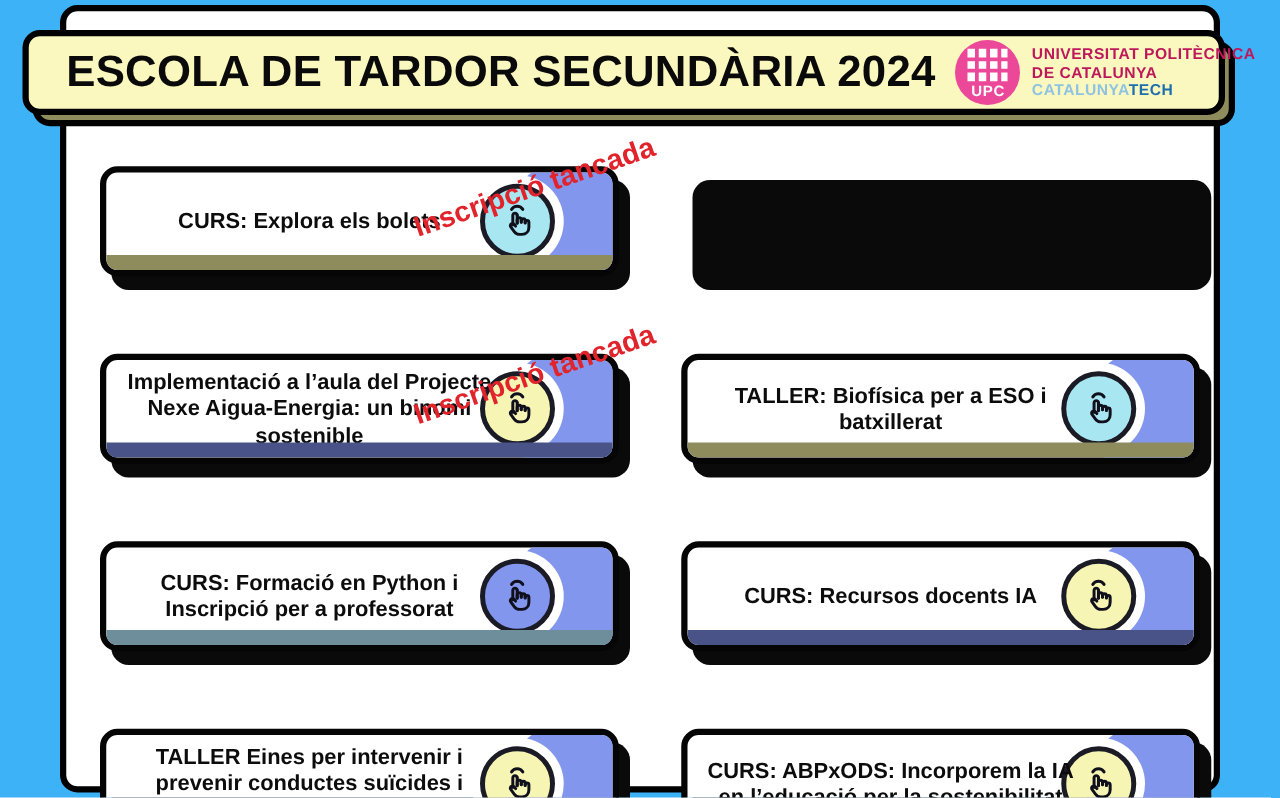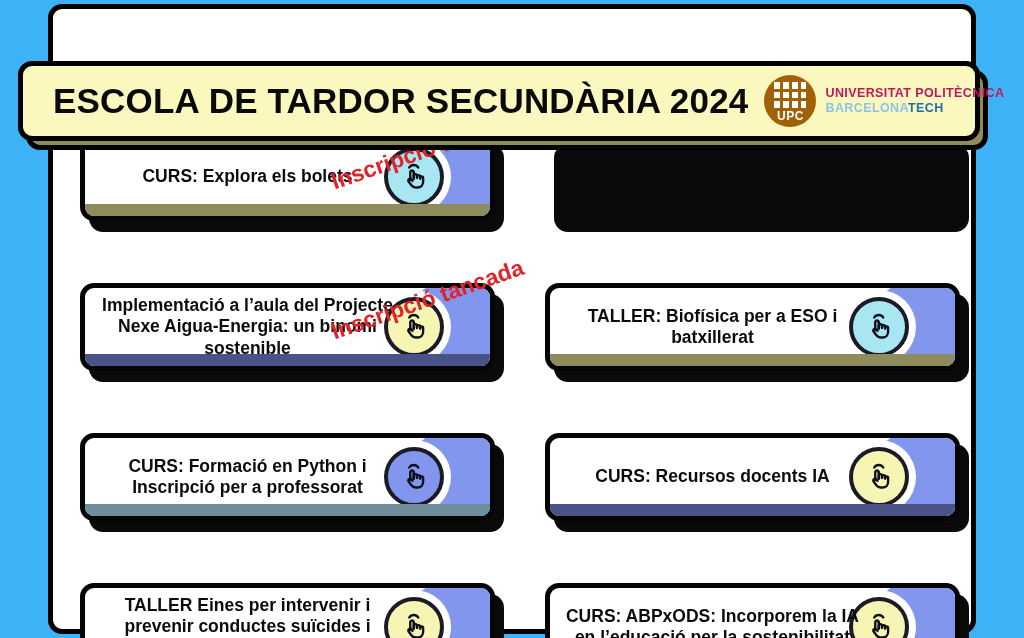--- a/index.html
+++ b/index.html
@@ -27,23 +27,22 @@
     border: 5px solid #000000;
     border-radius: 14px;
   }
 
   
   #title-banner {
     position: absolute;
     left: 18px;
     top: 24px;
     width: 962px;
-    height: 80px;
+    height: 68px;
     z-index: 5;
-    margin-top: 37px;
   }
   #title-banner .banner-shadow {
     position: absolute;
     left: 8px;
     top: 9px;
     width: 100%;
     height: 100%;
     background: #8e8c5d;
     border: 5px solid #000;
     border-radius: 14px;
@@ -74,21 +73,21 @@
   .upc-logo {
     display: flex;
     align-items: center;
     margin-left: 16px;
     flex: 0 0 auto;
   }
   .upc-circle {
     width: 52px;
     height: 52px;
     border-radius: 50%;
-    background: #a16207;
+    background: #ec4899;
     position: relative;
     flex: 0 0 auto;
   }
   .upc-grid {
     position: absolute;
     left: 10px;
     top: 7px;
     width: 32px;
     height: 26px;
     display: grid;
@@ -248,21 +247,22 @@
             <i></i>
           <i></i>
             <i></i>
             <i></i>
             <i></i>
         </div>
         <div class="upc-mark">UPC</div>
       </div>
       <div class="upc-words">
         <div class="upc-l1">UNIVERSITAT POLITÈCNICA</div>
-        <div class="upc-l3"><span class="bcn">BARCELONA</span><span class="tech">TECH</span></div>
+        <div class="upc-l2">DE CATALUNYA</div>
+        <div class="upc-l3"><span class="bcn">CATALUNYA</span><span class="tech">TECH</span></div>
       </div>
     </div>
   </div>
 </div>
 
 <div id="cards-grid">
     <div class="card-slot">
       <div class="card-outer-shadow"></div>
       <div class="card">
         <div class="card-blob" style="background: rgb(131, 150, 238);"></div>

